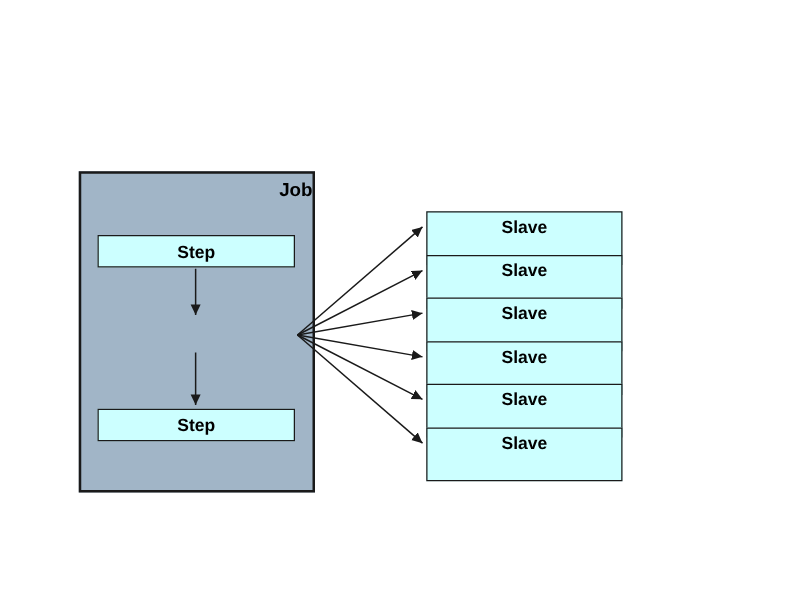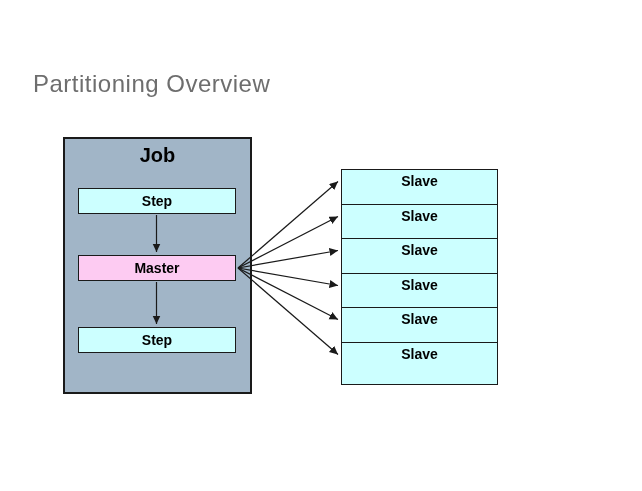--- a/index.html
+++ b/index.html
@@ -31,22 +31,22 @@
     left: 63px;
     top: 137px;
     width: 189px;
     height: 257px;
     box-sizing: border-box;
     background: var(--job-bg, #A1B5C7);
     border: 2px solid var(--box-border, #1a1a1a);
   }
   .job-label {
     margin-top: 5px;
-    text-align: center;
-    font-size: 20px;
+    text-align: right;
+    font-size: 15px;
     font-weight: bold;
     color: #000;
   }
   .node {
     position: absolute;
     box-sizing: border-box;
     border: 1px solid var(--box-border, #1a1a1a);
     text-align: center;
     font-size: 14px;
     font-weight: bold;
@@ -89,26 +89,24 @@
     width: 642px;
     height: 491px;
     pointer-events: none;
   }
 </style>
 </head>
 <body>
 
 <div class="slide">
 
-  <h1 class="title">Partitioning Overview</h1>
 
   <div class="job">
     <div class="job-label">Job</div>
     <div class="node step step-top">Step</div>
-    <div class="node master">Master</div>
     <div class="node step step-bottom">Step</div>
   </div>
 
   <div class="node slave slave-1">Slave</div>
   <div class="node slave slave-2">Slave</div>
   <div class="node slave slave-3">Slave</div>
   <div class="node slave slave-4">Slave</div>
   <div class="node slave slave-5">Slave</div>
   <div class="node slave slave-6">Slave</div>
 

